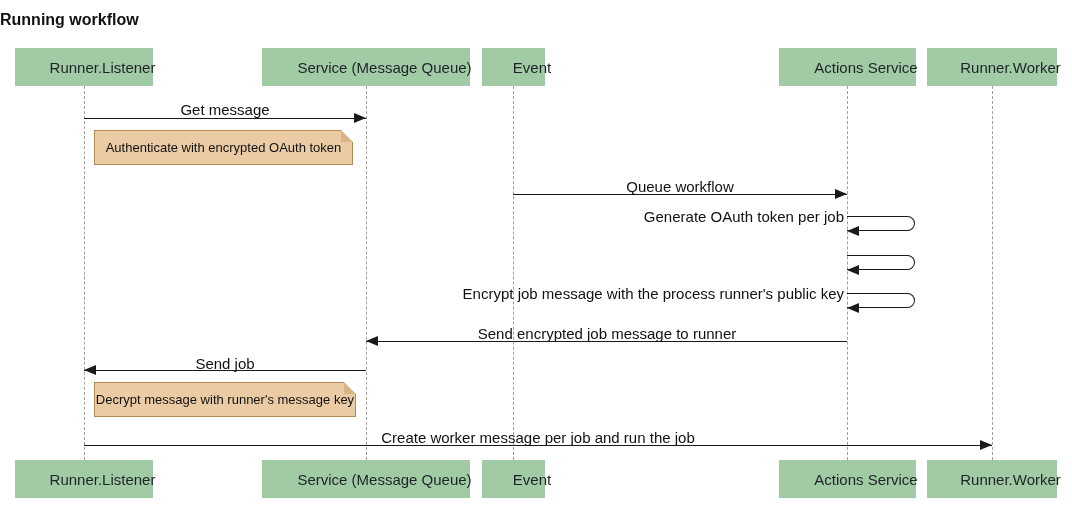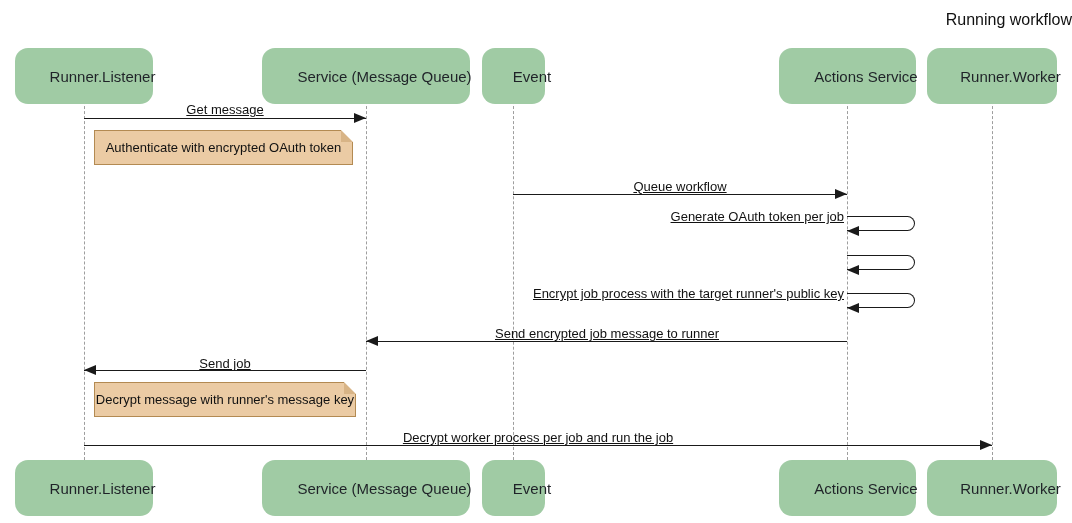--- a/index.html
+++ b/index.html
@@ -10,34 +10,34 @@
   }
   * { box-sizing:border-box; margin:0; padding:0; }
   html,body { background:var(--background); }
   body { font-family:"Liberation Sans","DejaVu Sans",sans-serif; }
   #diagram {
     position:relative; width:1072px; height:523px;
     background:var(--background); overflow:hidden;
   }
   .title {
     position:absolute; left:0; top:11px; width:1072px;
-    text-align:right; font-size:16px; font-weight:normal; color:var(--text-color);
+    text-align:left; font-size:16px; font-weight:bold; color:var(--text-color);
   }
   .lifeline {
     position:absolute; top:86px; height:374px; width:0;
     border-left:1px dashed var(--lifeline-color);
   }
   .actor {
-    position:absolute; height:56px; background:var(--actor-fill);
-    border-radius:13px; display:flex; align-items:center; justify-content:center;
+    position:absolute; height:38px; background:var(--actor-fill);
+    border-radius:0; display:flex; align-items:center; justify-content:center;
     font-size:15px; color:var(--actor-text); white-space:nowrap;padding-left:37px;
   }
   .mlabel {
-    position:absolute; font-size:13px; line-height:13px; color:var(--text-color);
-    white-space:nowrap; transform:translateX(-50%);text-decoration:underline;
+    position:absolute; font-size:15px; line-height:13px; color:var(--text-color);
+    white-space:nowrap; transform:translateX(-50%);
   }
   .mlabel.ralign { transform:none; text-align:right; }
   .mline { position:absolute; height:0; border-top:1.5px solid var(--line-color); }
   .ahead { position:absolute; width:0; height:0; border-top:5px solid transparent; border-bottom:5px solid transparent; }
   .ahead.right { border-left:12px solid var(--line-color); }
   .ahead.left  { border-right:12px solid var(--line-color); }
   .selfloop {
     position:absolute; width:68px; height:15px;
     border:1.5px solid var(--line-color); border-left:none;
     border-radius:0 9px 9px 0;
@@ -95,37 +95,37 @@
   <div class="mline" style="left:513px; top:194px; width:334px"></div>
   <div class="ahead right" style="left:835px; top:189px"></div>
 
   <div class="mlabel ralign" style="right:228px; top:210px">Generate OAuth token per job</div>
   <div class="selfloop" style="left:847px; top:216px"></div>
   <div class="ahead left" style="left:847px; top:226px"></div>
 
   <div class="selfloop" style="left:847px; top:255px"></div>
   <div class="ahead left" style="left:847px; top:265px"></div>
 
-  <div class="mlabel ralign" style="right:228px; top:287px">Encrypt job process with the target runner's public key</div>
+  <div class="mlabel ralign" style="right:228px; top:287px">Encrypt job message with the process runner's public key</div>
   <div class="selfloop" style="left:847px; top:293px"></div>
   <div class="ahead left" style="left:847px; top:303px"></div>
 
   <div class="mlabel" style="left:607px; top:327px">Send encrypted job message to runner</div>
   <div class="mline" style="left:366px; top:341px; width:481px"></div>
   <div class="ahead left" style="left:366px; top:336px"></div>
 
   <div class="mlabel" style="left:225px; top:357px">Send job</div>
   <div class="mline" style="left:84px; top:370px; width:282px"></div>
   <div class="ahead left" style="left:84px; top:365px"></div>
 
   <div class="note" style="left:94px; top:382px; width:262px; height:35px">
       <span>Decrypt message with runner's message key</span>
     </div>
 
-  <div class="mlabel" style="left:538px; top:431px">Decrypt worker process per job and run the job</div>
+  <div class="mlabel" style="left:538px; top:431px">Create worker message per job and run the job</div>
   <div class="mline" style="left:84px; top:445px; width:908px"></div>
   <div class="ahead right" style="left:980px; top:440px"></div>
 
   <div class="actor" style="left:15px;  top:460px; width:138px">
       <span>Runner.Listener</span>
     </div>
   <div class="actor" style="left:262px; top:460px; width:208px">
       <span>Service (Message Queue)</span>
     </div>
   <div class="actor" style="left:482px; top:460px; width:63px">

